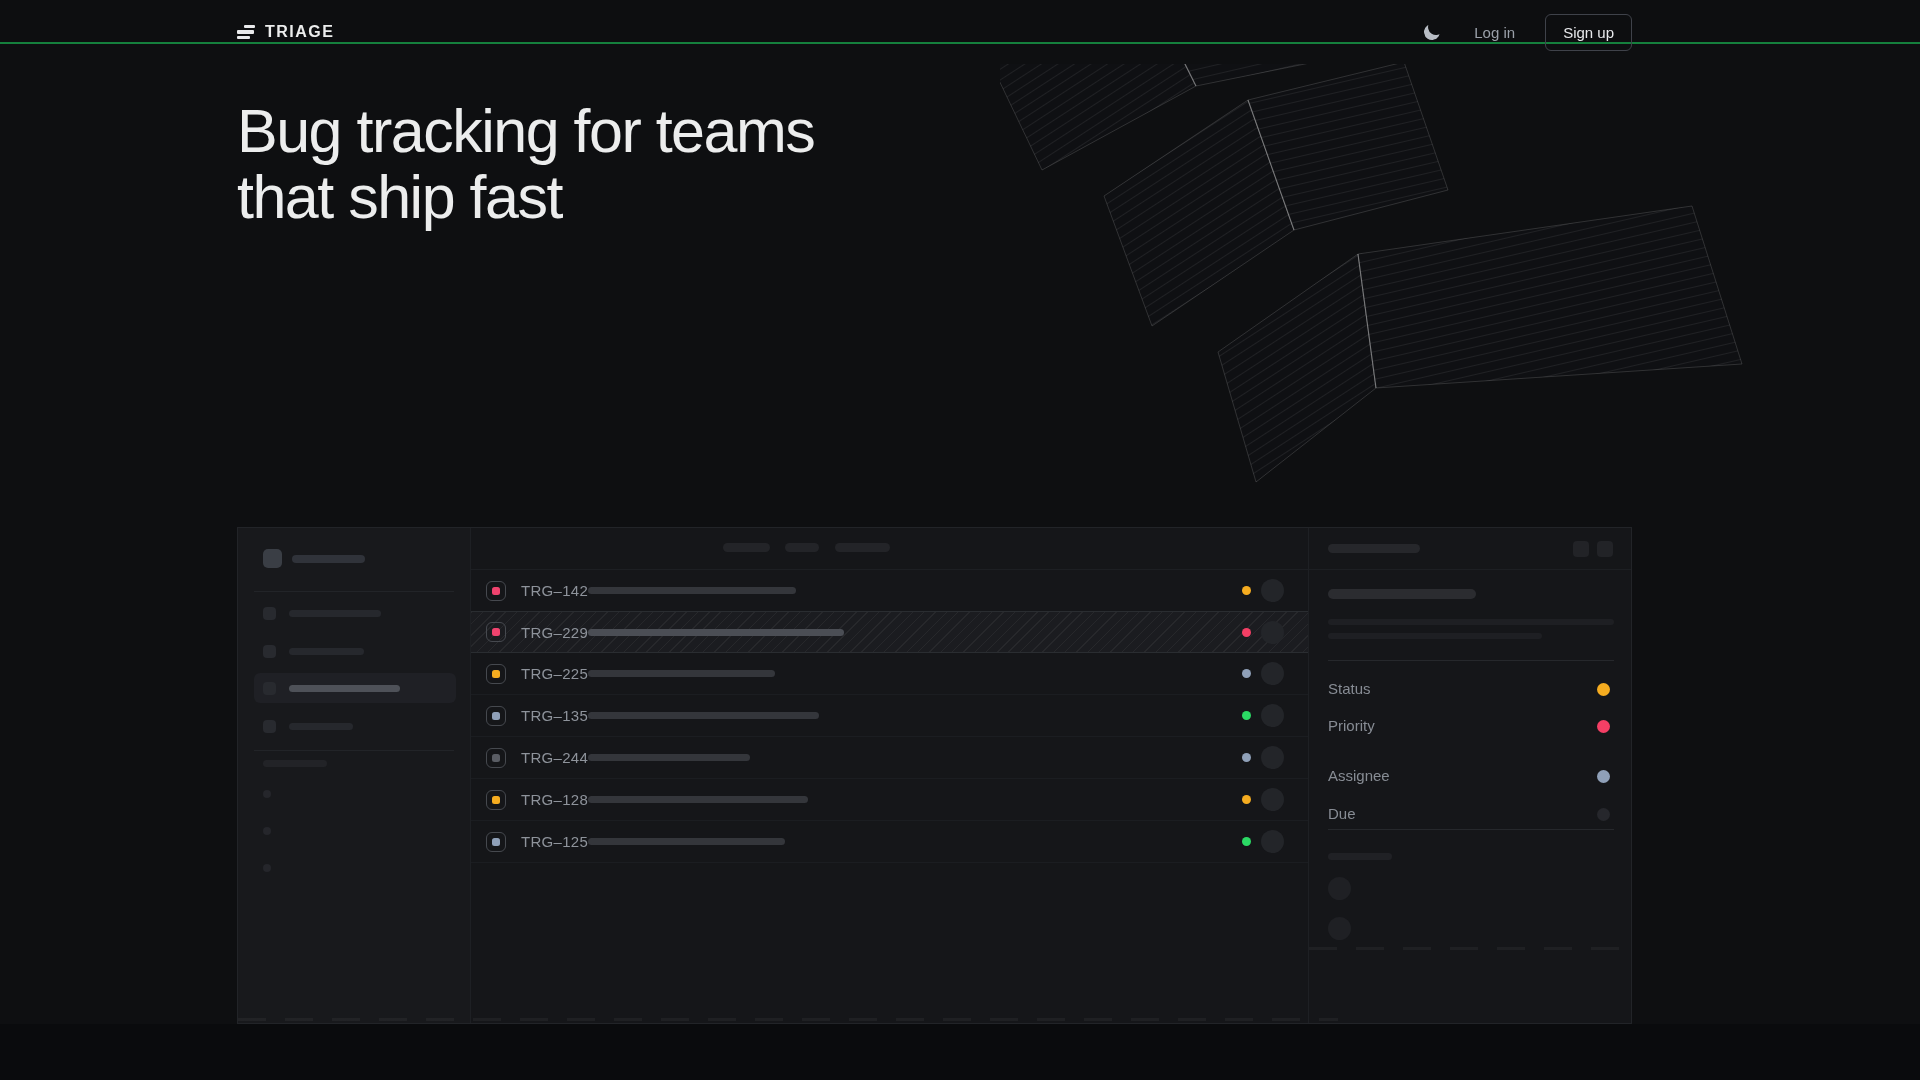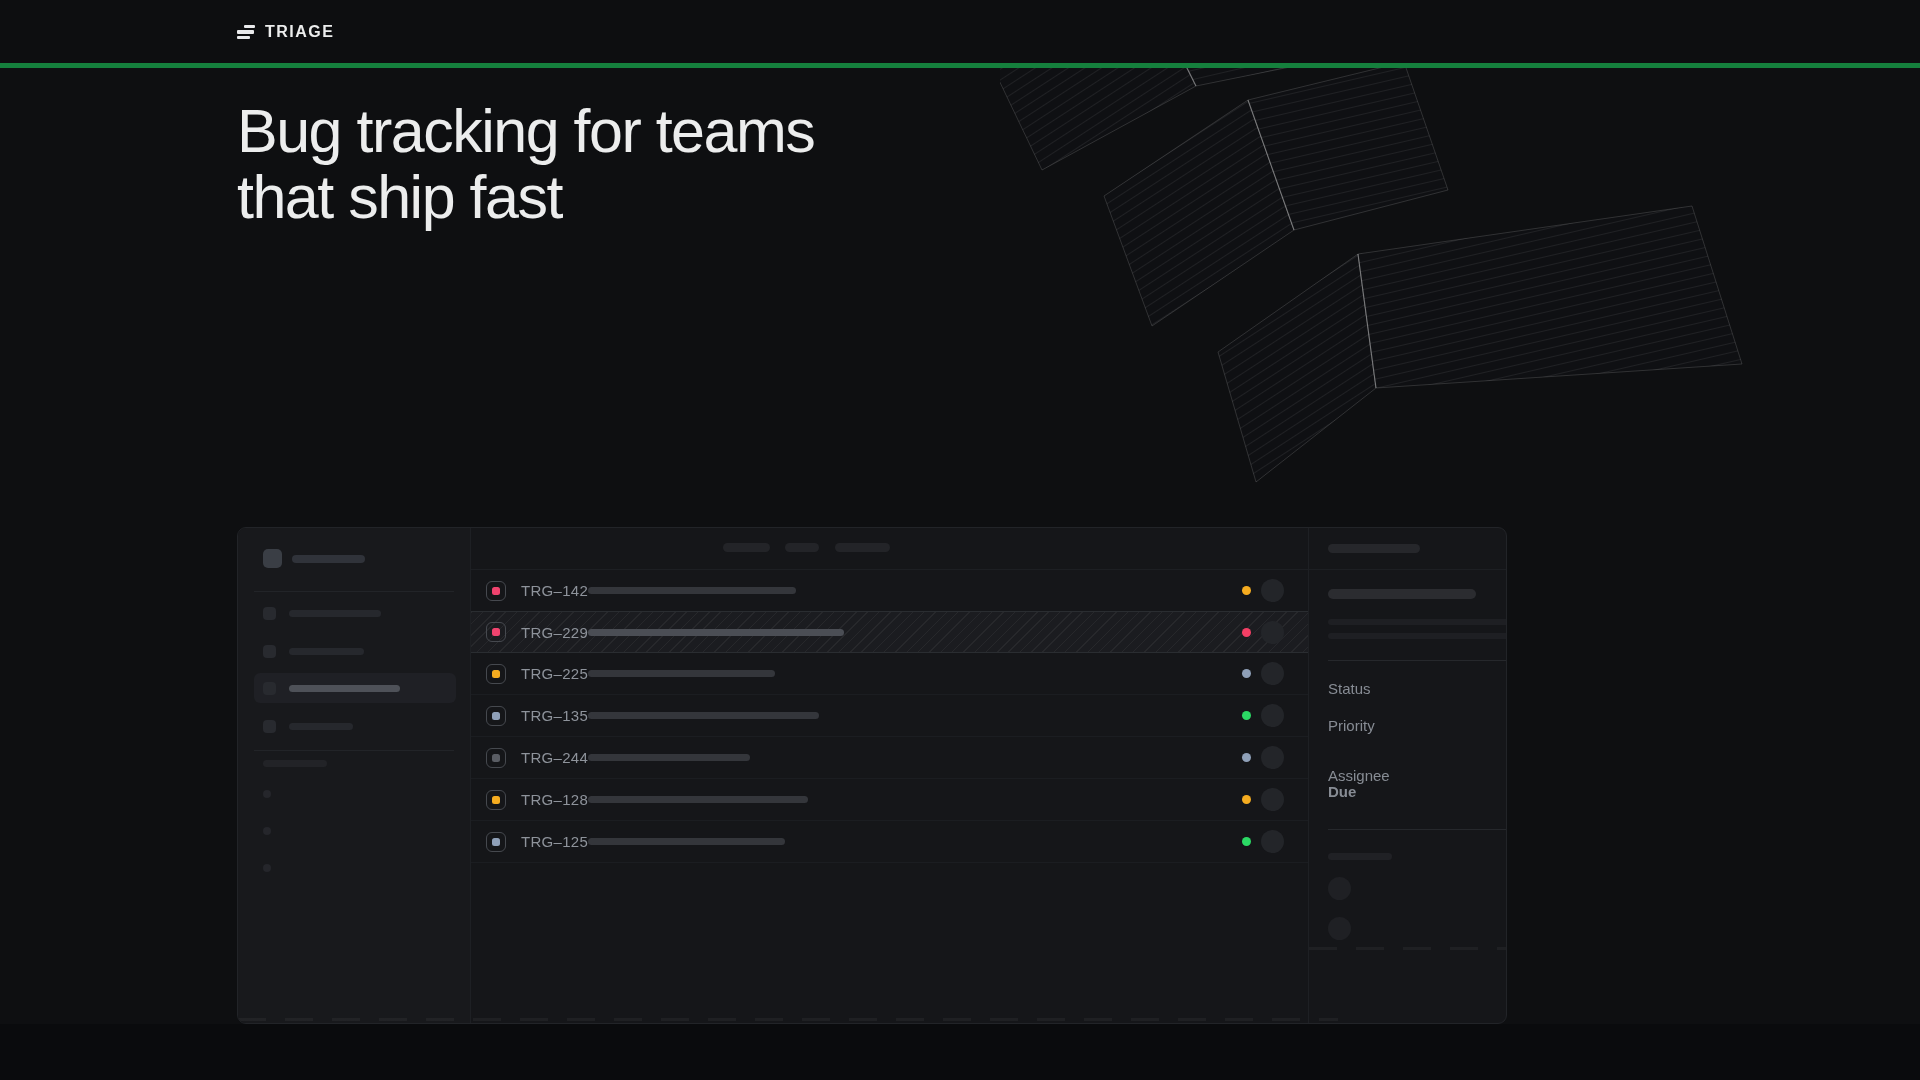--- a/index.html
+++ b/index.html
@@ -5,42 +5,42 @@
   * { margin:0; padding:0; box-sizing:border-box; }
   html,body { background:#0a0b0d; }
   body { font-family:"Liberation Sans","DejaVu Sans",sans-serif; }
   .page { position:relative; width:1920px; height:1080px; background:#0e0f11; overflow:hidden; margin:0 auto; }
 
   
   .decor { position:absolute; left:1000px; top:64px; width:770px; height:436px; overflow:hidden; pointer-events:none; }
   .decor svg { display:block; }
 
   
-  .topnav { position:absolute; left:0; top:0; width:1920px; height:68px; background:#0d0e10; border-bottom:5px solid #15803d; z-index:5; }
+  .topnav { position:absolute; left:0; top:0; width:1920px; height:44px; background:#0d0e10; border-bottom:2px solid #15803d; z-index:5; }
   .logo { position:absolute; left:237px; top:0; height:64px; display:flex; align-items:center; gap:10px; cursor:pointer; }
   .logo-mark { display:flex; flex-direction:column; gap:2px; width:18px; }
   .logo-mark i { display:block; height:3.5px; border-radius:1px; background:#e9eaec; }
   .logo-mark i:nth-child(1){ width:11px; align-self:flex-end; }
   .logo-mark i:nth-child(2){ width:17px; }
   .logo-mark i:nth-child(3){ width:13px; align-self:flex-start; }
   .brand { color:#eceded; font-size:16px; font-weight:700; letter-spacing:1.5px; }
   .nav-right { position:absolute; right:288px; top:0; height:64px; display:flex; align-items:center; gap:30px; }
   .theme-btn { background:none; border:none; cursor:pointer; width:24px; height:24px; display:flex; align-items:center; justify-content:center; }
   .moon { width:16px; height:16px; border-radius:50%; box-shadow:inset 5px -4px 0 0 #b8bdc5; transform:rotate(-12deg); }
   .login { color:#9aa0a9; font-size:15px; text-decoration:none; cursor:pointer; }
   .signup { background:transparent; border:1px solid #3f424a; border-radius:6px; color:#e8e9ec; font-size:15px; padding:9px 17px; cursor:pointer; font-family:inherit; }
 
   
   .hero-title { position:absolute; left:237px; top:98px; color:#eceded; font-size:61px; line-height:66px; font-weight:500; letter-spacing:-1.5px; z-index:2; }
   .hero-sub { position:absolute; left:237px; top:292px; color:#8b9099; font-size:20px; line-height:30px; font-weight:400; z-index:2; }
   .cta { position:absolute; left:237px; top:398px; width:191px; height:50px; background:#e7e8e5; color:#17181a; border:none; border-radius:3px; font-size:15px; font-weight:700; display:flex; align-items:center; justify-content:center; gap:11px; cursor:pointer; z-index:2; font-family:inherit; }
   .cta .arrow { font-size:17px; font-weight:400; }
 
   
-  .mock { position:absolute; left:237px; top:527px; width:1270px; height:497px; background:#151619; border:1px solid #222428; border-radius:9px; z-index:2; display:flex; overflow:hidden; }
+  .mock { position:absolute; left:237px; top:527px; width:1395px; height:497px; background:#151619; border:1px solid #222428; border-radius:0; z-index:2; display:flex; overflow:hidden; }
 
   
   .m-side { position:relative; width:233px; height:100%; background:#18191c; border-right:1px solid #1e2024; flex:none; }
   .ws-row { position:absolute; left:25px; top:21px; display:flex; align-items:center; gap:10px; }
   .ws-icon { width:19px; height:19px; border-radius:5px; background:#3a3e45; }
   .ws-bar { width:73px; height:8px; background:#30333a; border-radius:4px; }
   .m-side .div1 { position:absolute; left:16px; right:16px; top:63px; border-top:1px solid #222428; }
   .nav-item { position:absolute; left:16px; width:202px; height:30px; display:flex; align-items:center; gap:13px; padding-left:9px; border-radius:6px; }
   .nav-item .nic { width:13px; height:13px; border-radius:4px; background:#282a2f; flex:none; }
   .nav-item .nbar { height:7px; border-radius:3.5px; background:#26282d; }
@@ -121,20 +121,27 @@
 
   <header class="topnav">
     <div class="logo">
       <span class="logo-mark">
           <i></i>
           <i></i>
           <i></i>
         </span>
       <span class="brand">TRIAGE</span>
     </div>
+    <div class="nav-right">
+      <button class="theme-btn">
+        <span class="moon"></span>
+      </button>
+      <a class="login">Log in</a>
+      <button class="signup">Sign up</button>
+    </div>
   </header>
 
   <h1 class="hero-title">
     <span>Bug tracking for teams</span><br>
     <span>that ship fast</span>
   </h1>
 
   <div class="mock">
 
     <aside class="m-side">
@@ -263,21 +270,21 @@
   <div class="prow" style="top: 188px;">
     <span class="plabel">Priority</span>
     <span class="pdot" style="background: rgb(244, 63, 101);"></span>
   </div>
 
   <div class="prow" style="top: 225px; margin-top: 13px;">
     <span class="plabel">Assignee</span>
     <span class="pdot" style="background: rgb(143, 160, 184);"></span>
   </div>
 
-  <div class="prow" style="top: 254px; font-weight: bold;">
+  <div class="prow" style="top: 276px;">
     <span class="plabel">Due</span>
     <span class="pdot" style="background: rgb(38, 39, 44);"></span>
   </div>
 </div>
       <div class="d-div inset" style="top:301px;"></div>
       <span class="d-foot-bar"></span>
       <span class="d-circ" style="top:349px;"></span>
       <span class="d-circ" style="top:389px;"></span>
       <div class="dash-line" style="left:0; right:0; top:419px;"></div>
     </aside>

